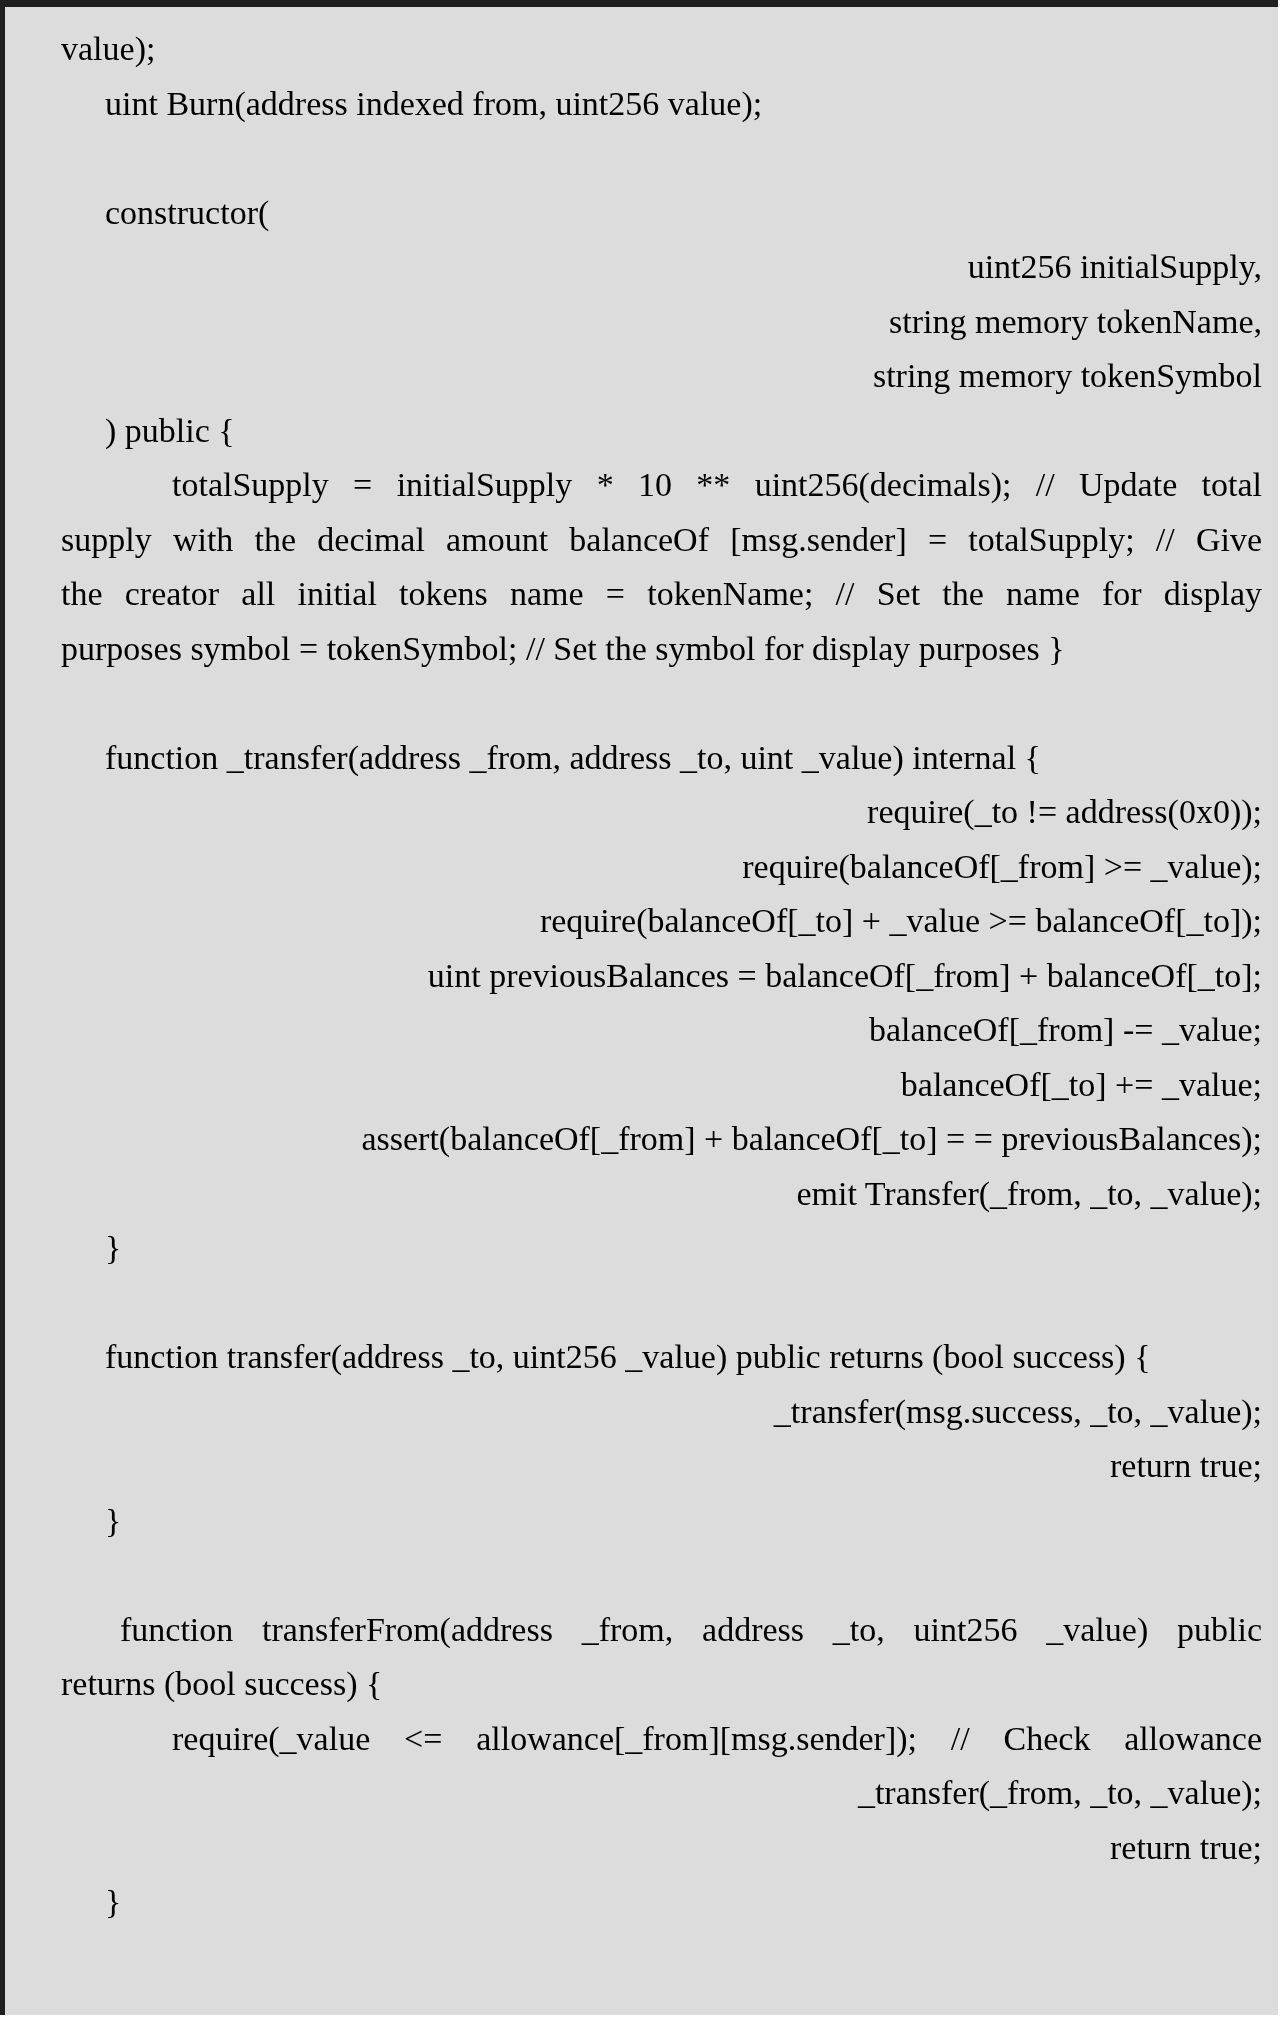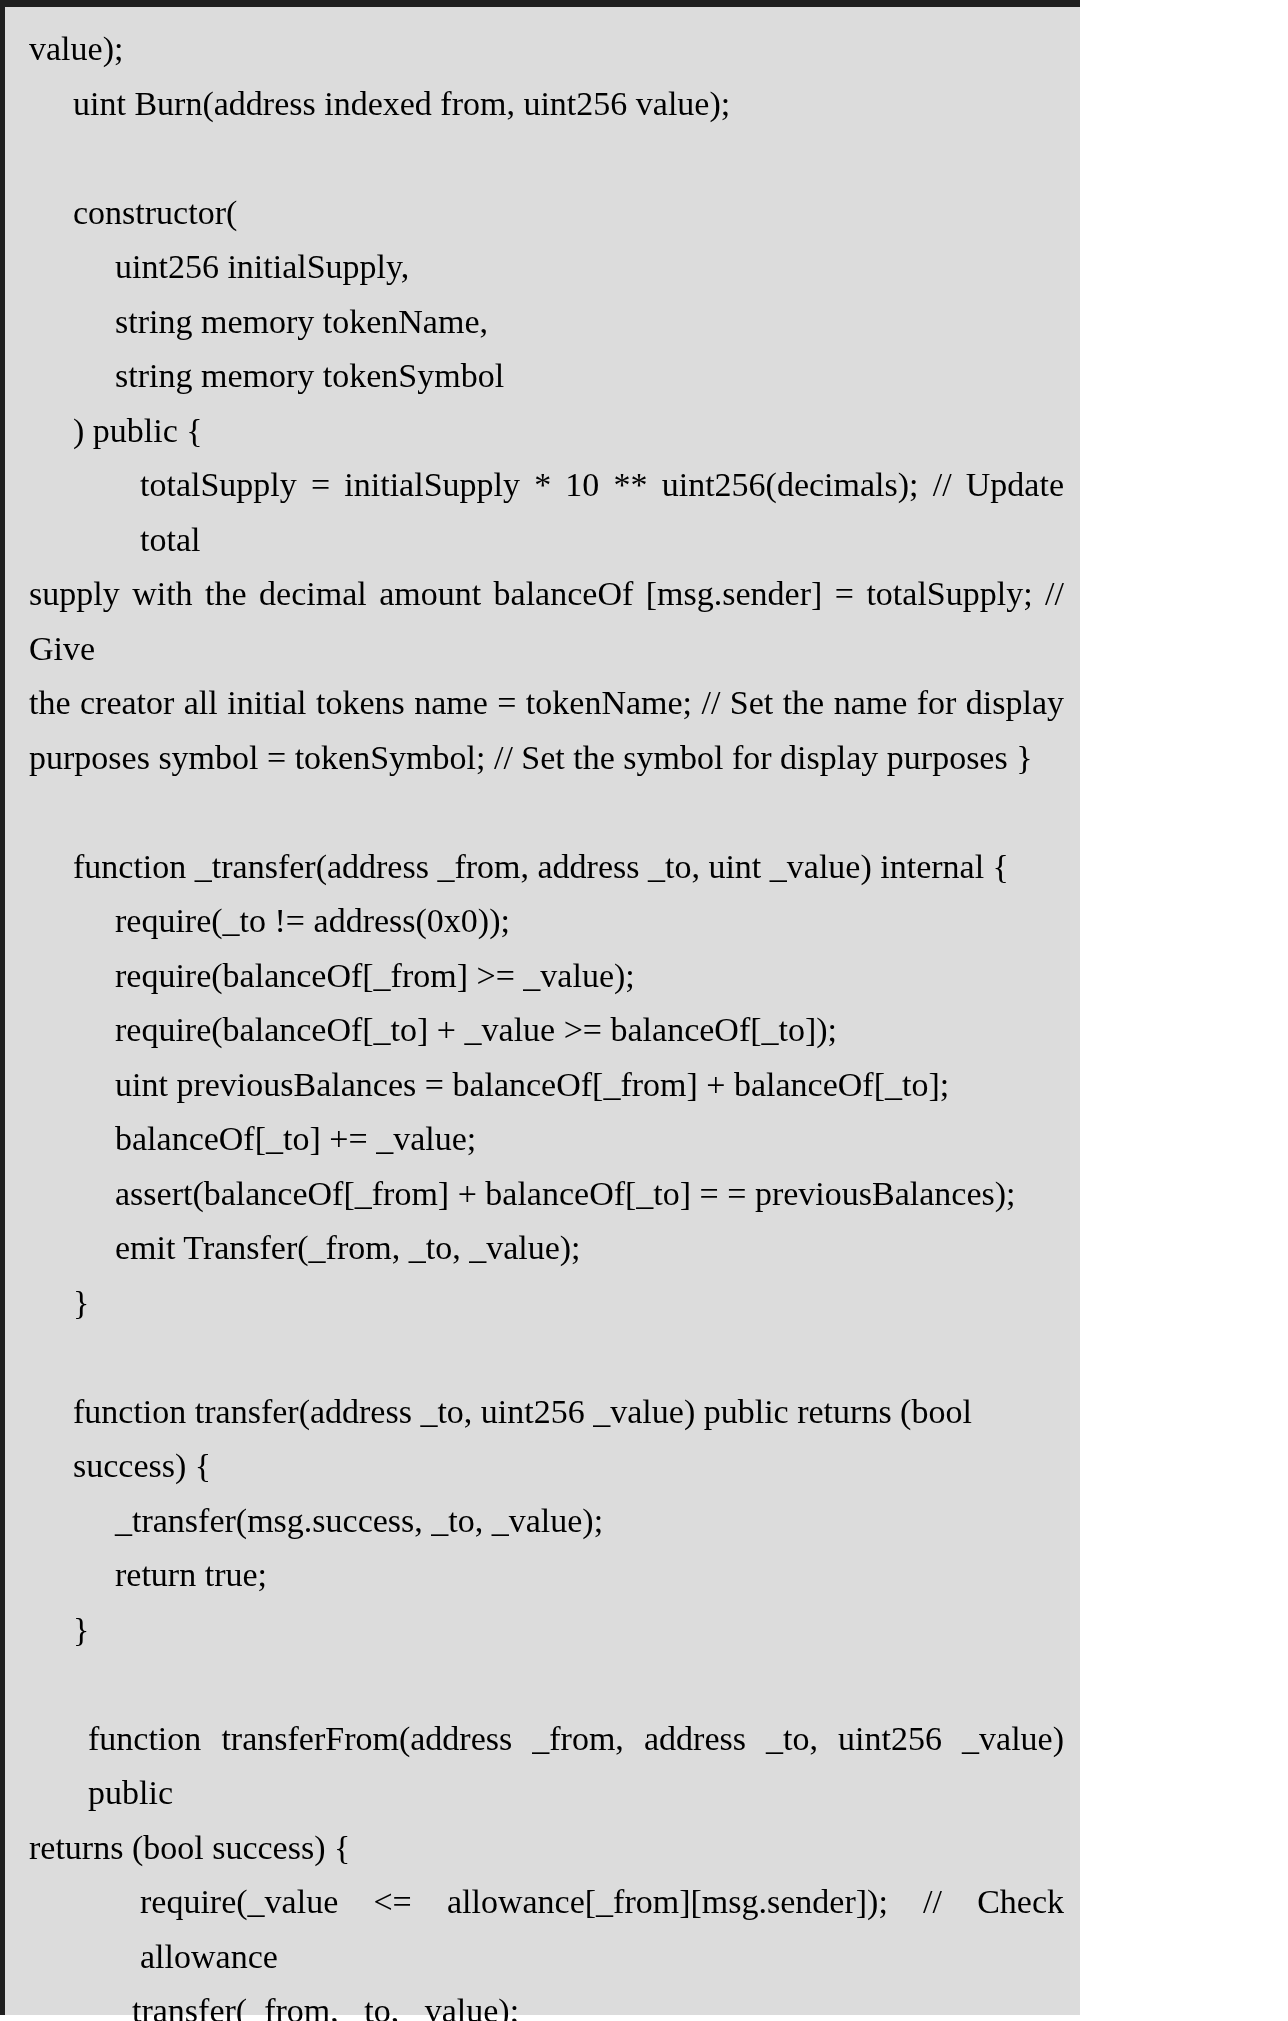--- a/index.html
+++ b/index.html
@@ -10,42 +10,43 @@
   body {
     width: 1288px;
     height: 2021px;
     position: relative;
     font-family: "Liberation Serif", "DejaVu Serif", serif;
   }
   .page {
     position: absolute;
     left: 0;
     top: 0;
-    width: 1080px;
+    width: 1278px;
     height: 2015px;
     box-sizing: border-box;
     background: var(--page-bg, #dcdcdc);
     border-top: 7px solid var(--border-col, #1f1f1f);
     border-left: 5px solid var(--border-col, #1f1f1f);
+    padding-left: 32px;
   }
   .code {
     padding: 15px 16px 0 24px;
     color: var(--text-col, #000000);
     font-size: 34px;
     line-height: 54.5px;
   }
   .ln {
     min-height: 54.5px;
     white-space: normal;
     overflow: hidden;
   }
   
   .ind0 { padding-left: 0; }
   .ind1 { padding-left: 44px; }
-  .ind2 { padding-left: 86px; }
+  .ind2 { padding-left: 86px; text-align: right; }
   .ind3 { padding-left: 111px; }
   .ind4 { padding-left: 59px; }
   
   .just {
     text-align: justify;
     text-align-last: justify;
   }
 </style>
 </head>
 <body>
@@ -63,20 +64,21 @@
       <div class="ln ind3 just">totalSupply = initialSupply * 10 ** uint256(decimals); // Update total</div>
       <div class="ln ind0 just">supply with the decimal amount balanceOf [msg.sender] = totalSupply; // Give</div>
       <div class="ln ind0 just">the creator all initial tokens name = tokenName; // Set the name for display</div>
       <div class="ln ind0">purposes symbol = tokenSymbol; // Set the symbol for display purposes }</div>
       <div class="ln ind0"></div>
       <div class="ln ind1">function _transfer(address _from, address _to, uint _value) internal {</div>
       <div class="ln ind2">require(_to != address(0x0));</div>
       <div class="ln ind2">require(balanceOf[_from] &gt;= _value);</div>
       <div class="ln ind2">require(balanceOf[_to] + _value &gt;= balanceOf[_to]);</div>
       <div class="ln ind2">uint previousBalances = balanceOf[_from] + balanceOf[_to];</div>
+      <div class="ln ind2">balanceOf[_from] -= _value;</div>
       <div class="ln ind2">balanceOf[_to] += _value;</div>
       <div class="ln ind2">assert(balanceOf[_from] + balanceOf[_to] = = previousBalances);</div>
       <div class="ln ind2">emit Transfer(_from, _to, _value);</div>
       <div class="ln ind1">}</div>
       <div class="ln ind0"></div>
       <div class="ln ind1">function transfer(address _to, uint256 _value) public returns (bool success) {</div>
       <div class="ln ind2">_transfer(msg.success, _to, _value);</div>
       <div class="ln ind2">return true;</div>
       <div class="ln ind1">}</div>
       <div class="ln ind0"></div>

